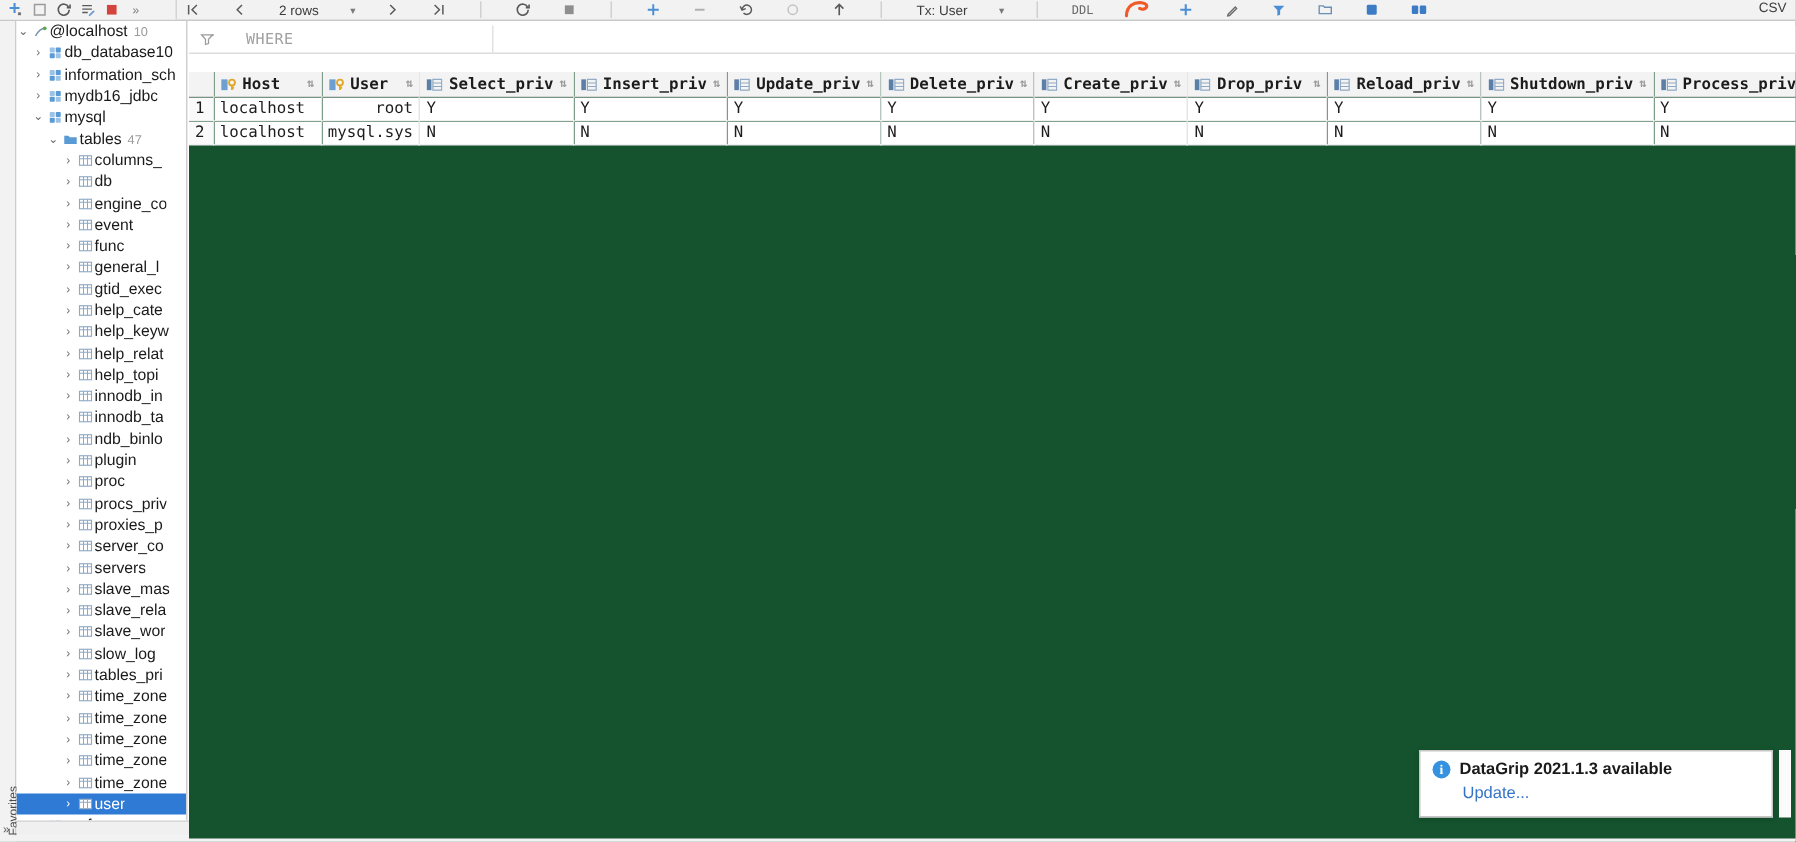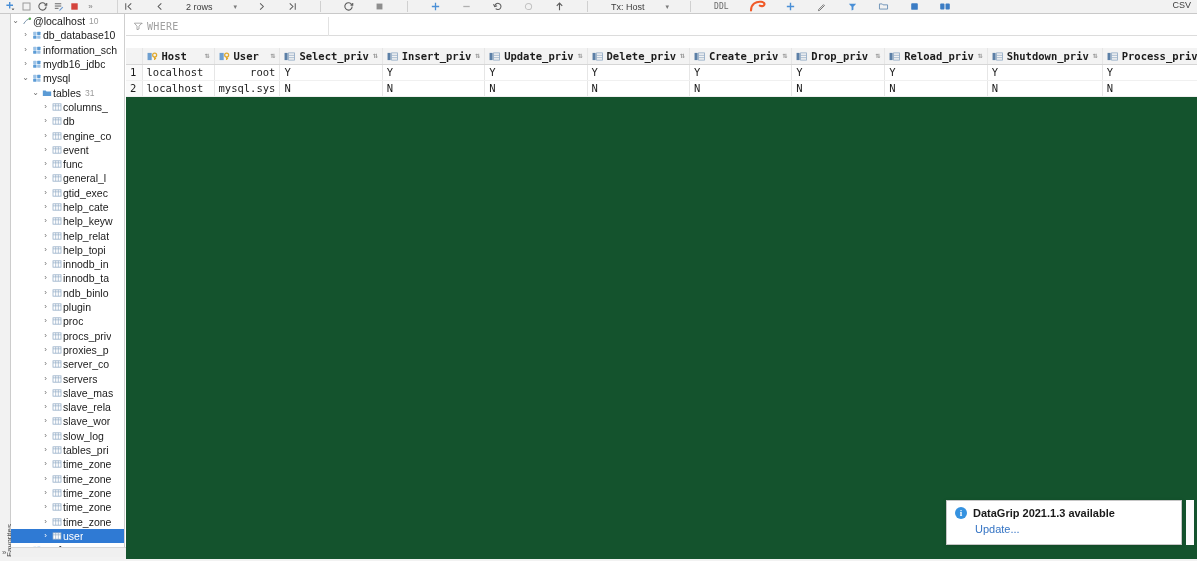--- a/index.html
+++ b/index.html
@@ -88,21 +88,21 @@
     position: absolute; left: 126px; top: 17px; width: 1071px; height: 19px;
     background: #ffffff; display: flex; align-items: center;
     border-bottom: 1px solid #dcdcdc;
   }
   .fcell { display: flex; align-items: center; height: 19px; }
   .fcell.where { width: 203px; border-right: 1px solid #e2e2e2; padding-left: 5px; }
   .fcell.order { flex: 1; padding-left: 8px; }
   .ficon { width: 13px; display: flex; align-items: center; justify-content: center; color: #8d8d8d; flex: none; }
   .ftext {
     font-family: "DejaVu Sans Mono", monospace; font-size: 10px;
-    color: #a0a0a0; letter-spacing: .3px; margin-left: 3px;
+    color: #a0a0a0; letter-spacing: .3px; margin-left: 20px;
   }
 
   
   .grid {
     position: absolute; left: 126px; top: 48px; width: 1160px; height: 511px;
     background: #14532d; overflow: hidden;
   }
   table.dg { border-collapse: collapse; table-layout: fixed; }
   table.dg th, table.dg td {
     font-family: "DejaVu Sans Mono", monospace;
@@ -249,21 +249,21 @@
           </svg>
       </span>
       <span class="ticon">
         <svg width="11" height="11" viewBox="0 0 12 12">
             <path d="M6 10V2.4M3 5.2L6 2.2l3 3" fill="none" stroke="#5a5a5a" stroke-width="1.2"></path>
           </svg>
       </span>
 
       <span class="tsep"></span>
 
-      <span class="tlabel">Tx: Host</span>
+      <span class="tlabel">Tx: User</span>
       <span class="tcaret">▾</span>
 
       <span class="tsep"></span>
 
       <span class="tlabel" style="font-family:'DejaVu Sans Mono',monospace;font-size:8px;color:#6a6a6a;">DDL</span>
 
       <span class="ticon" style="width:17px;">
         <svg width="17" height="13" viewBox="0 0 17 13">
             <path d="M2 10.5C2 4 7 1.3 12 1.8c3 .3 4 1.8 3.2 3.2-.8 1.4-3 1.4-4.4.6" fill="none" stroke="#f05a28" stroke-width="2.1" stroke-linecap="round"></path>
           </svg>
@@ -422,21 +422,21 @@
       </div>
       <div class="tree-row">
         <span style="width:20px;flex:none"></span>
         <span class="twisty">⌄</span>
         <span class="tnode-icon">
           <svg width="10" height="10" viewBox="0 0 12 12">
             <path d="M1 3h3.4l1 1.1h5.6v5.4H1z" fill="#5b9bd5"></path>
           </svg>
         </span>
         <span class="tname">tables</span>
-        <span class="tbadge">31</span>
+        <span class="tbadge">47</span>
       </div>
       <div class="tree-row">
         <span style="width:30px;flex:none"></span>
         <span class="twisty">›</span>
         <span class="tnode-icon">
           <svg width="10" height="10" viewBox="0 0 12 12">
             <rect x="1.2" y="2.2" width="9.6" height="7.6" fill="#fff" stroke="#8fa9c4" stroke-width=".9"></rect>
             <path d="M1.2 4.6h9.6M4.4 2.2v7.6M7.6 2.2v7.6" stroke="#8fa9c4" stroke-width=".8"></path>
           </svg>
         </span>

